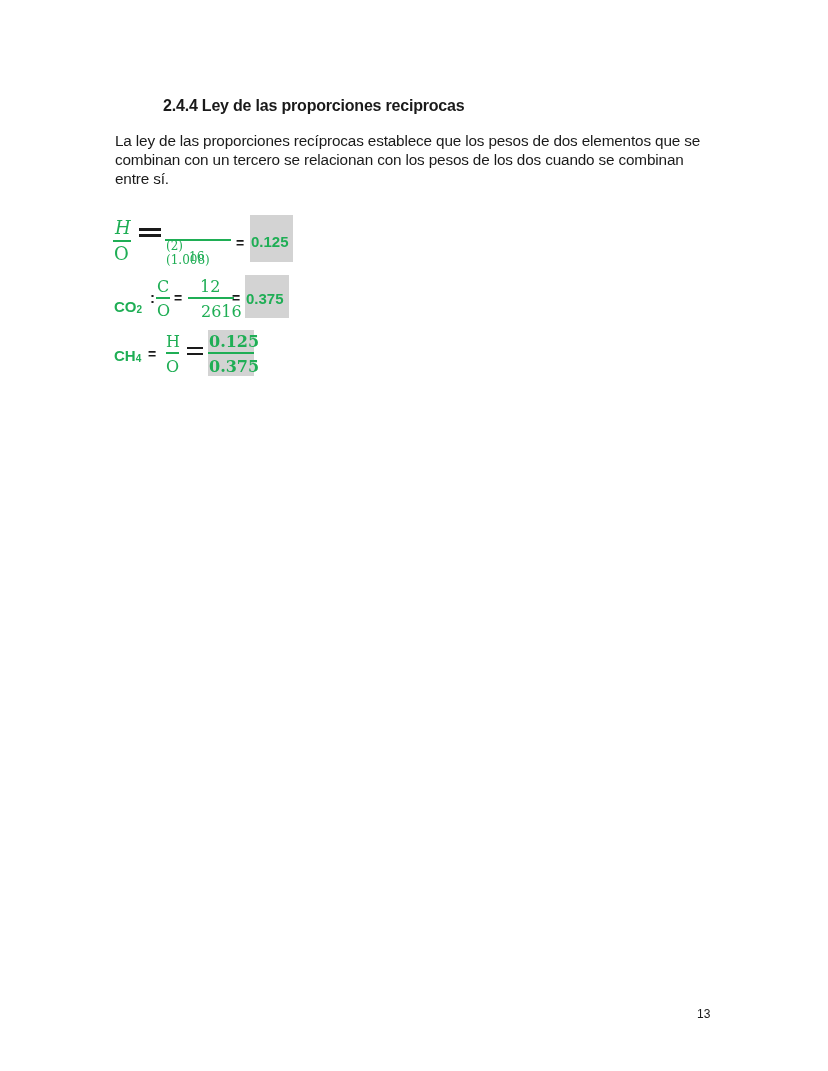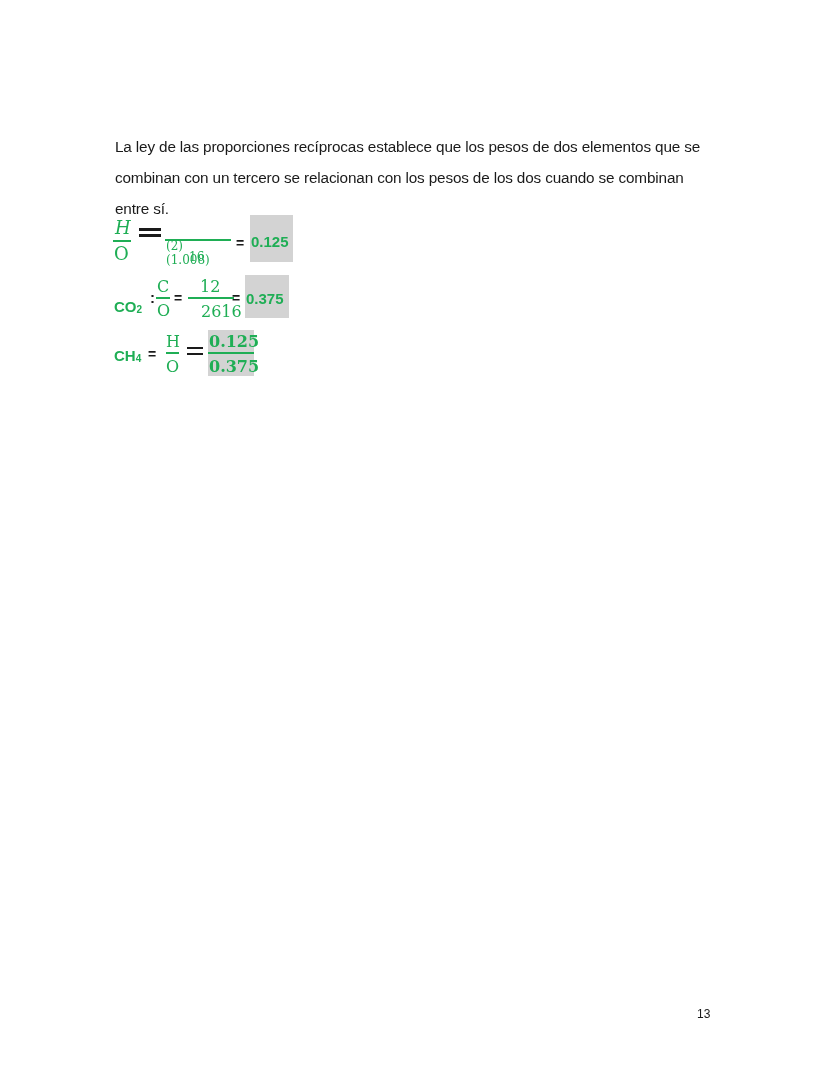--- a/index.html
+++ b/index.html
@@ -2,21 +2,21 @@
 <html><head>
 <meta charset="utf-8">
 <style>
   html, body { margin: 0; padding: 0; background: #ffffff; }
   body { width: 828px; height: 1071px; position: relative; overflow: hidden;
          font-family: "Liberation Sans", "DejaVu Sans", sans-serif; color: #1a1a1a; }
   .page { position: absolute; left: 0; top: 0; width: 828px; height: 1071px; }
   .heading { position: absolute; left: 163px; top: 97px; font-size: 16px; font-weight: bold;
              letter-spacing: -0.2px; }
   .para { position: absolute; left: 115px; top: 131px; width: 600px; font-size: 15.3px;
-          line-height: 31px; letter-spacing: -0.15px; }
+          line-height: 19px; letter-spacing: -0.15px; }
   .green { color: #1fae55; }
   .eq { position: absolute; font-family: "DejaVu Serif", serif; }
   .grey { background: #d3d3d3; }
   .bold-sans { font-family: "Liberation Sans", sans-serif; font-weight: bold; }
 
   
   #eq1 { left: 113px; top: 215px; height: 48px; }
   #eq1 .hnum { position: absolute; left: 2px; top: 2px; font-size: 18px; font-style: italic; }
   #eq1 .hbar { position: absolute; left: 0; top: 25px; width: 18px; height: 2px; background:#1fae55; }
   #eq1 .hden { position: absolute; left: 1px; top: 28px; font-size: 18px; }
@@ -60,20 +60,21 @@
   #eq3 .fbar { position: absolute; left: 94px; top: 22px; width: 46px; height: 2px; background:#1fae55; }
   #eq3 .fdenbox { position: absolute; left: 94px; top: 24px; width: 46px; height: 22px; }
   #eq3 .fden { position: absolute; left: 95px; top: 27px; font-size: 16px; font-weight: bold; }
 
   .pagenum { position: absolute; left: 697px; top: 1007px; font-size: 12px; }
 </style>
 </head>
 <body>
 
 <div class="page">
+  <div class="heading">2.4.4 Ley de las proporciones reciprocas</div>
   <div class="para">La ley de las proporciones recíprocas establece que los pesos de dos elementos que se combinan con un tercero se relacionan con los pesos de los dos cuando se combinan entre sí.</div>
 
   <div class="eq green" id="eq1">
     <span class="hnum">H</span>
     <span class="hbar"></span>
     <span class="hden">O</span>
     <span class="eqsign"></span>
     <span class="fnum">(2)(1.008)</span>
     <span class="fbar"></span>
     <span class="fden">16</span>

